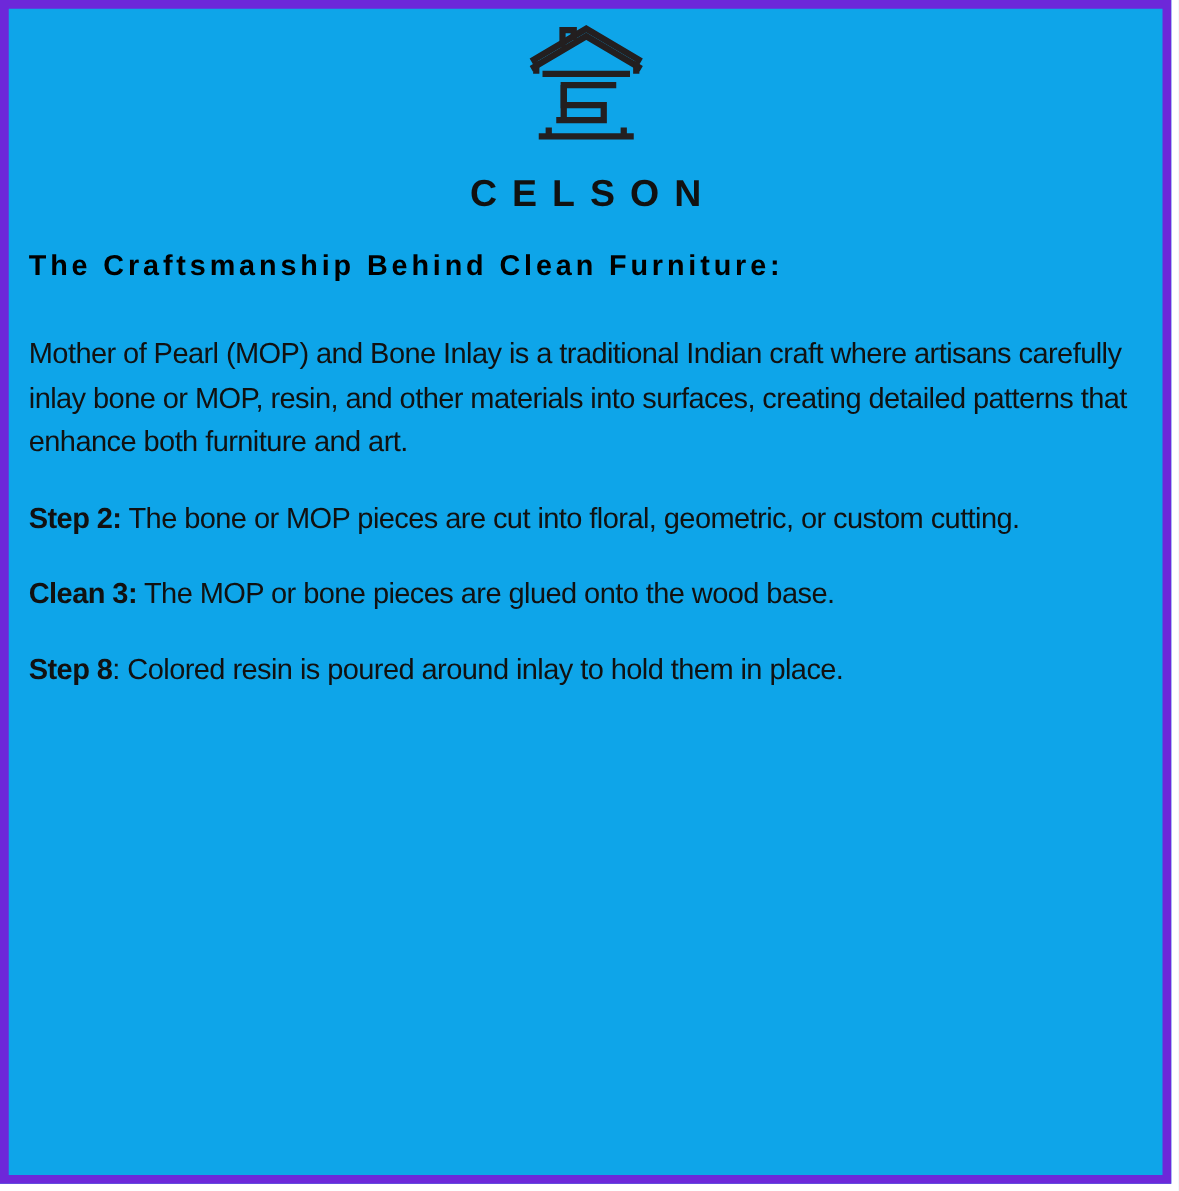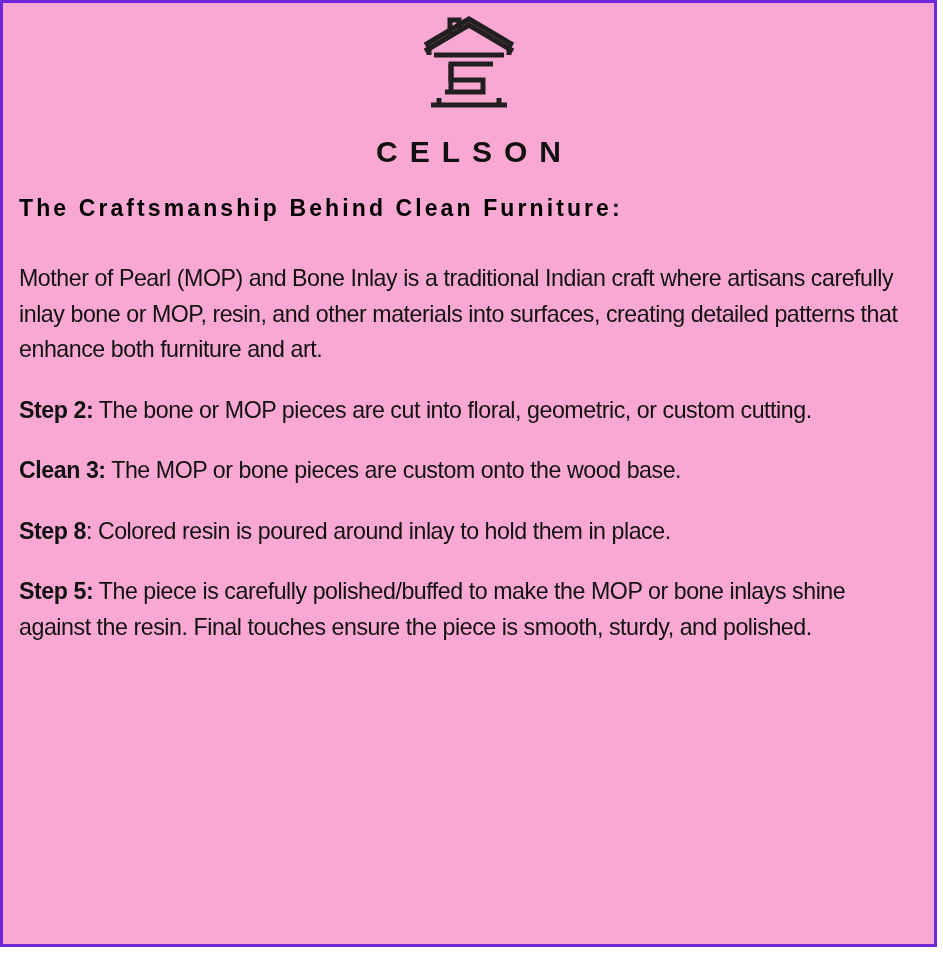--- a/index.html
+++ b/index.html
@@ -17,22 +17,22 @@
   }
 
   
   #poster {
     position: absolute;
     left: 0px;
     top: 0px;
     width: 937px;
     height: 947px;
     box-sizing: border-box;
-    border: 3px solid #6d28d9;
-    background: #f9a8d4;
+    border: 7px solid #6d28d9;
+    background: #0ea5e9;
   }
 
   #poster-inner {
     position: relative;
     width: 100%;
     height: 100%;
     box-sizing: border-box;
     padding: 0px 9px 0px 9px;
   }
 
@@ -132,26 +132,23 @@
         <span class="lead"></span><span>Mother of Pearl (MOP) and Bone Inlay is a traditional Indian craft where artisans carefully inlay bone or MOP, resin, and other materials into surfaces, creating detailed patterns that enhance both furniture and art.</span>
       </p>
 
 
 
       <p class="para">
         <span class="lead">Step 2:</span><span> The bone or MOP pieces are cut into floral, geometric, or custom cutting.</span>
       </p>
 
       <p class="para">
-        <span class="lead">Clean 3:</span><span> The MOP or bone pieces are custom onto the wood base.</span>
+        <span class="lead">Clean 3:</span><span> The MOP or bone pieces are glued onto the wood base.</span>
       </p>
 
       <p class="para">
         <span class="lead">Step 8</span><span>: Colored resin is poured around inlay to hold them in place.</span>
       </p>
 
-      <p class="para">
-        <span class="lead">Step 5:</span><span> The piece is carefully polished/buffed to make the MOP or bone inlays shine against the resin. Final touches ensure the piece is smooth, sturdy, and polished.</span>
-      </p>
 
     </div>
   </div>
 </div>
 
 </body></html>

